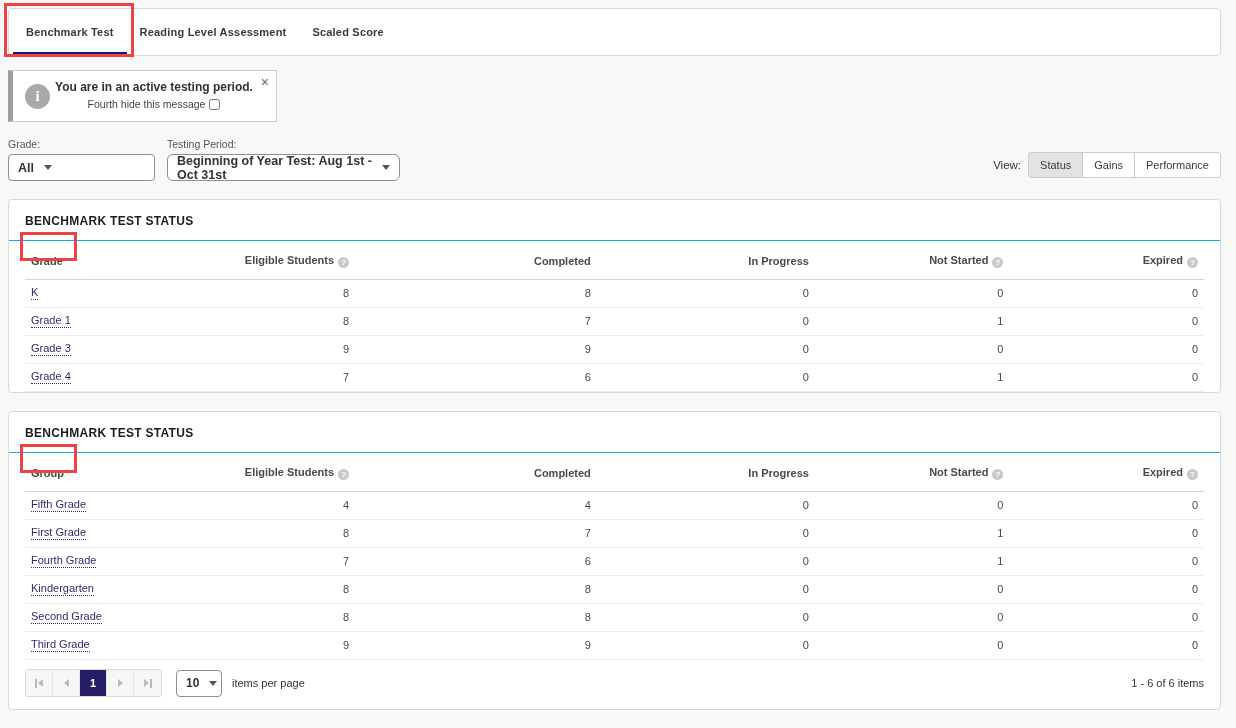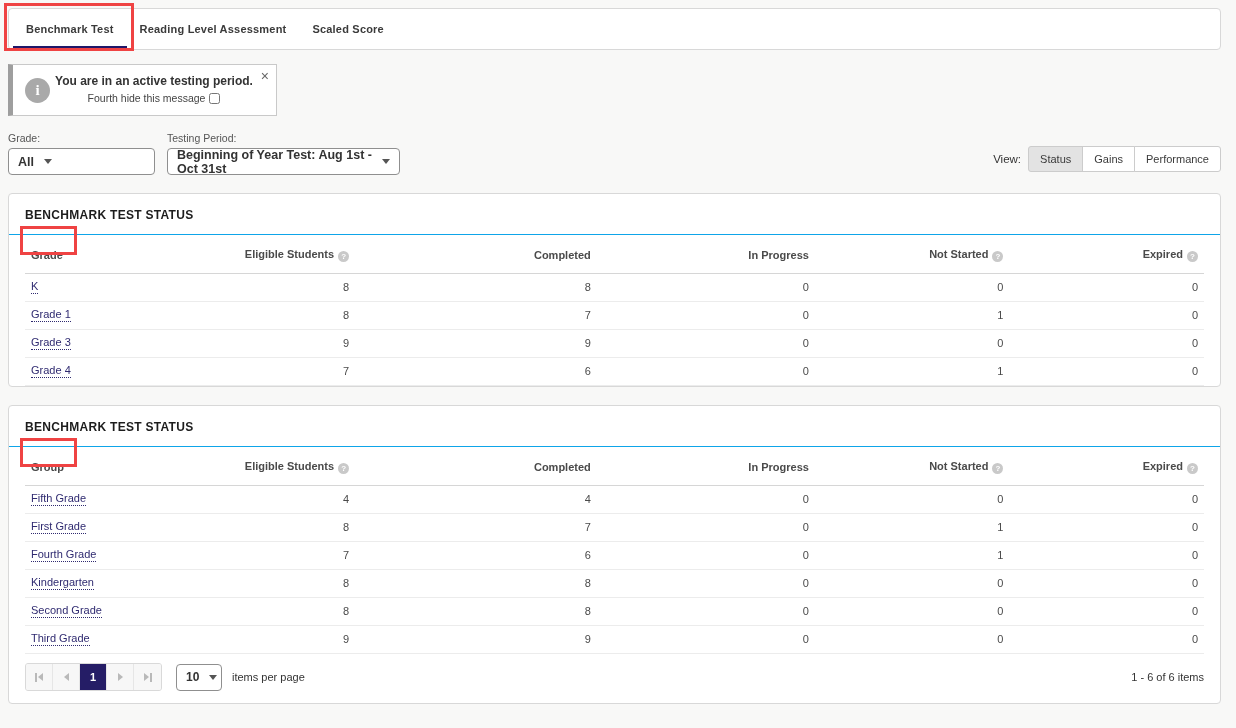--- a/index.html
+++ b/index.html
@@ -7,21 +7,21 @@
   body {
     background:#f8f8f7;
     font-family:"Liberation Sans", sans-serif;
     color:#333;
   }
   .page { padding:8px 15px 0 8px; position:relative; }
 
   
   .tabbar {
     background:#fff; border:1px solid #d8d8d8; border-radius:4px;
-    height:42px; display:flex; align-items:stretch; padding:0 4px;
+    height:48px; display:flex; align-items:stretch; padding:0 4px;
   }
   .tab {
     position:relative; display:flex; align-items:center;
     padding:0 13px; font-size:11px; font-weight:bold; color:#3a3a3a;
     cursor:pointer; letter-spacing:.2px;
   }
   .tab.active { border-bottom:3px solid #1e1769; padding-top:3px; }
 
   
   .ann { position:absolute; border:3px solid #ef4343; z-index:6; pointer-events:none; }
@@ -52,21 +52,21 @@
   
   .filter-row { display:flex; align-items:flex-end; margin-top:16px; }
   .filter-label { font-size:10.5px; color:#555; margin-bottom:4px; }
   .select {
     background:#fff; border:1px solid #8f8f8f; border-radius:4px;
     height:27px; display:flex; align-items:center; justify-content:flex-start;
     padding:0 9px; font-size:12.5px; font-weight:bold; color:#333; cursor:pointer;
   }
   .grade-select { width:147px; }
   .period-group { margin-left:12px; }
-  .period-select { width:233px; }
+  .period-select { width:233px;border-radius:6px; }
   .caret {
     width:0; height:0; border-left:4px solid transparent; border-right:4px solid transparent;
     border-top:5px solid #555; margin-left:10px; flex:0 0 auto;
   }
   .view-toggle { margin-left:auto; display:flex; align-items:center; margin-bottom:3px;justify-content:space-between; }
   .view-label { font-size:11.5px; color:#333; margin-right:7px; }
   .seg { display:flex; }
   .seg-btn {
     background:#fff; border:1px solid #ccc; font-family:inherit;
     font-size:11px; color:#3a3a3a; padding:6px 11px; cursor:pointer; margin-left:-1px;

